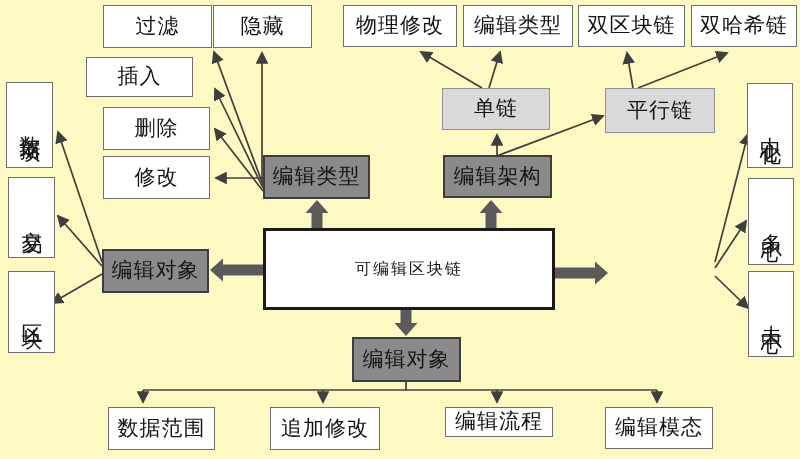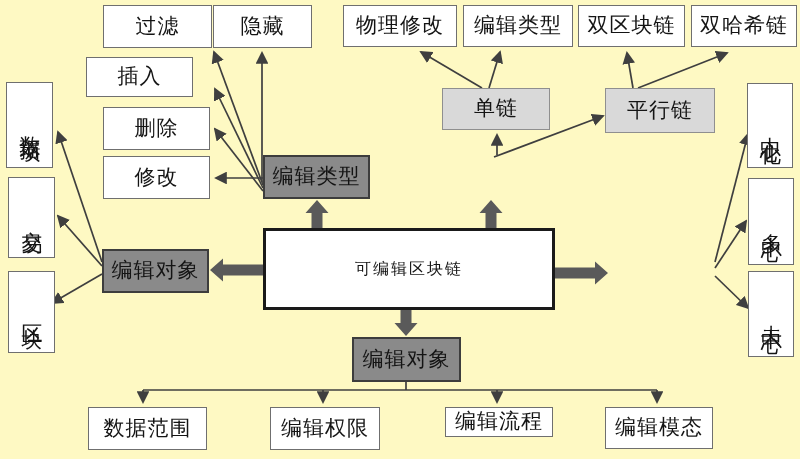--- a/index.html
+++ b/index.html
@@ -83,31 +83,32 @@
 
   <div class="node" style="left:343px;top:5px;width:114px;height:42px">物理修改</div>
   <div class="node" style="left:463px;top:5px;width:110px;height:42px">编辑类型</div>
   <div class="node" style="left:578px;top:5px;width:107px;height:42px">双区块链</div>
   <div class="node" style="left:691px;top:5px;width:106px;height:42px">双哈希链</div>
 
   <div class="node light" style="left:442px;top:88px;width:108px;height:42px">单链</div>
   <div class="node light" style="left:605px;top:88px;width:110px;height:45px">平行链</div>
 
   <div class="node dark" style="left:263px;top:155px;width:107px;height:44px">编辑类型</div>
+  <div class="node dark" style="left:443px;top:155px;width:109px;height:43px">编辑架构</div>
   <div class="node dark" style="left:102px;top:249px;width:107px;height:44px">编辑对象</div>
   <div class="node dark" style="left:352px;top:337px;width:109px;height:45px">编辑对象</div>
 
   <div class="node center-node" style="left:263px;top:228px;width:292px;height:82px">可编辑区块链</div>
 
   <div class="node v" style="left:6px;top:82px;width:47px;height:86px">数据项</div>
   <div class="node v" style="left:8px;top:177px;width:47px;height:81px">交易</div>
   <div class="node v" style="left:8px;top:271px;width:47px;height:82px">区块</div>
 
   <div class="node v" style="left:747px;top:83px;width:46px;height:85px">中心化</div>
   <div class="node v" style="left:748px;top:178px;width:46px;height:87px">多中心</div>
   <div class="node v" style="left:748px;top:271px;width:46px;height:86px">去中心</div>
 
-  <div class="node" style="left:88px;top:407px;width:119px;height:43px">数据范围</div>
-  <div class="node" style="left:270px;top:407px;width:110px;height:43px">编辑权限</div>
+  <div class="node" style="left:108px;top:407px;width:107px;height:43px">数据范围</div>
+  <div class="node" style="left:270px;top:407px;width:110px;height:43px">追加修改</div>
   <div class="node" style="left:445px;top:407px;width:108px;height:30px">编辑流程</div>
   <div class="node" style="left:605px;top:407px;width:108px;height:42px">编辑模态</div>
 
 </div>
 
 </body></html>

